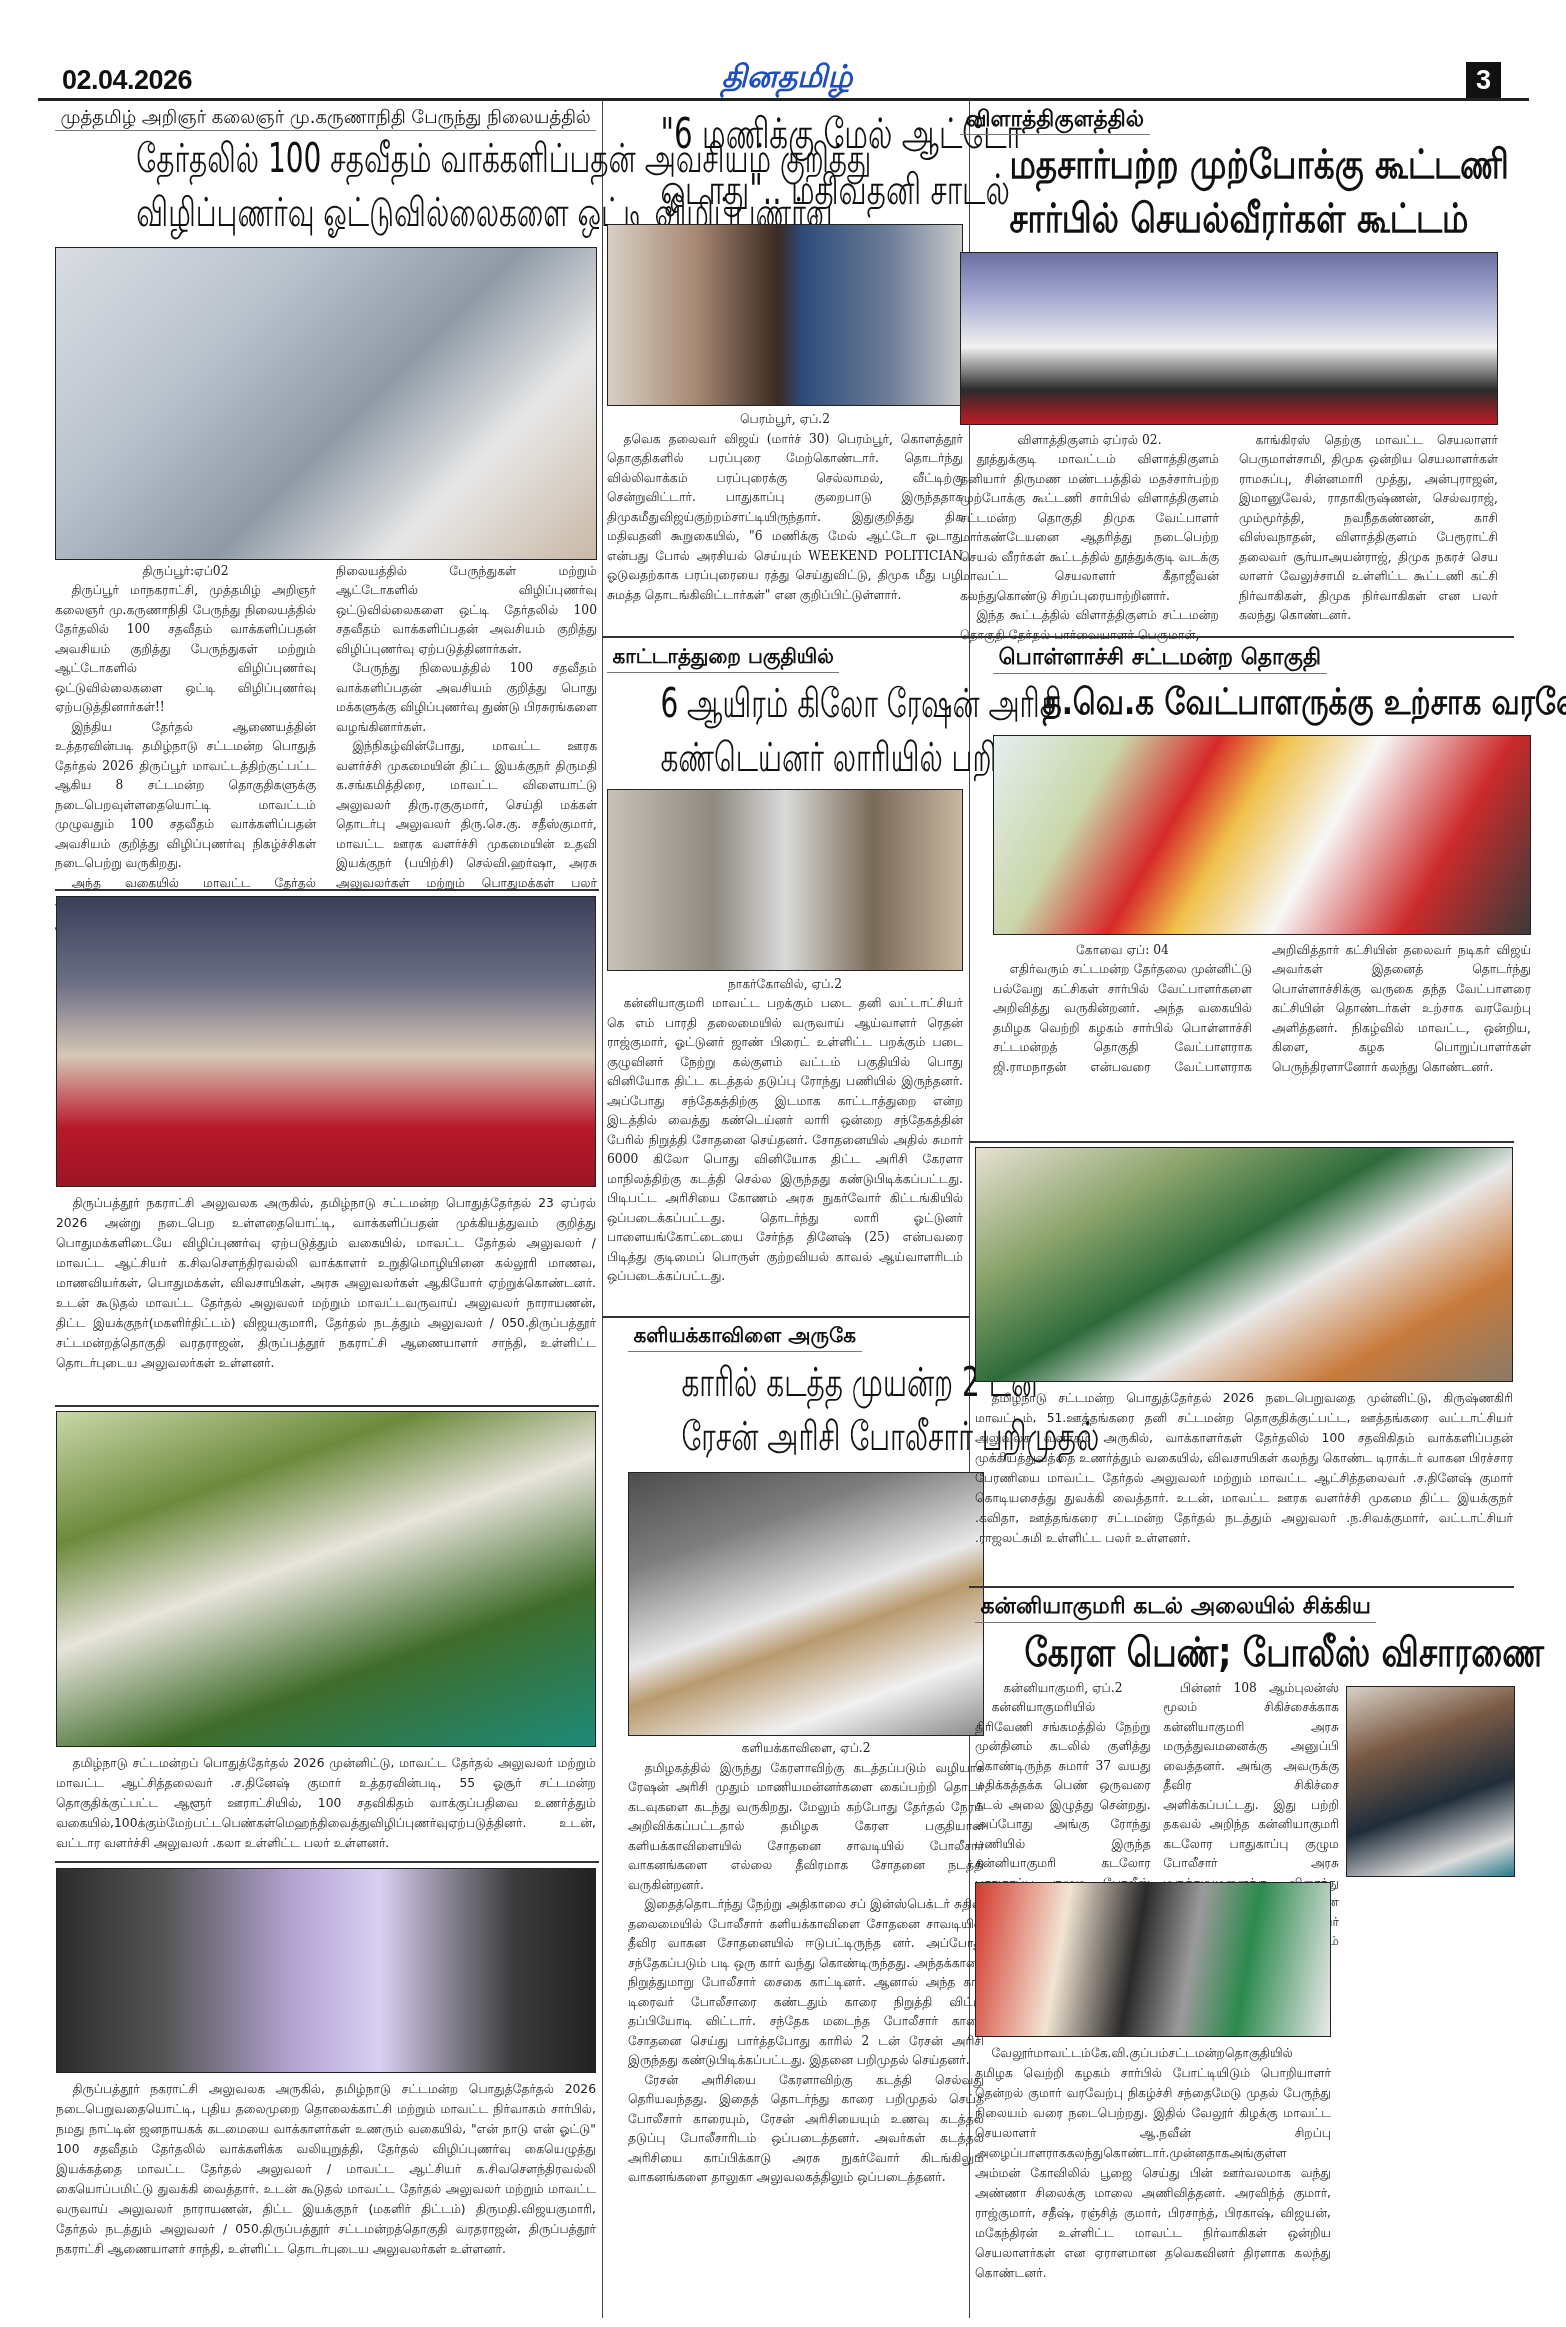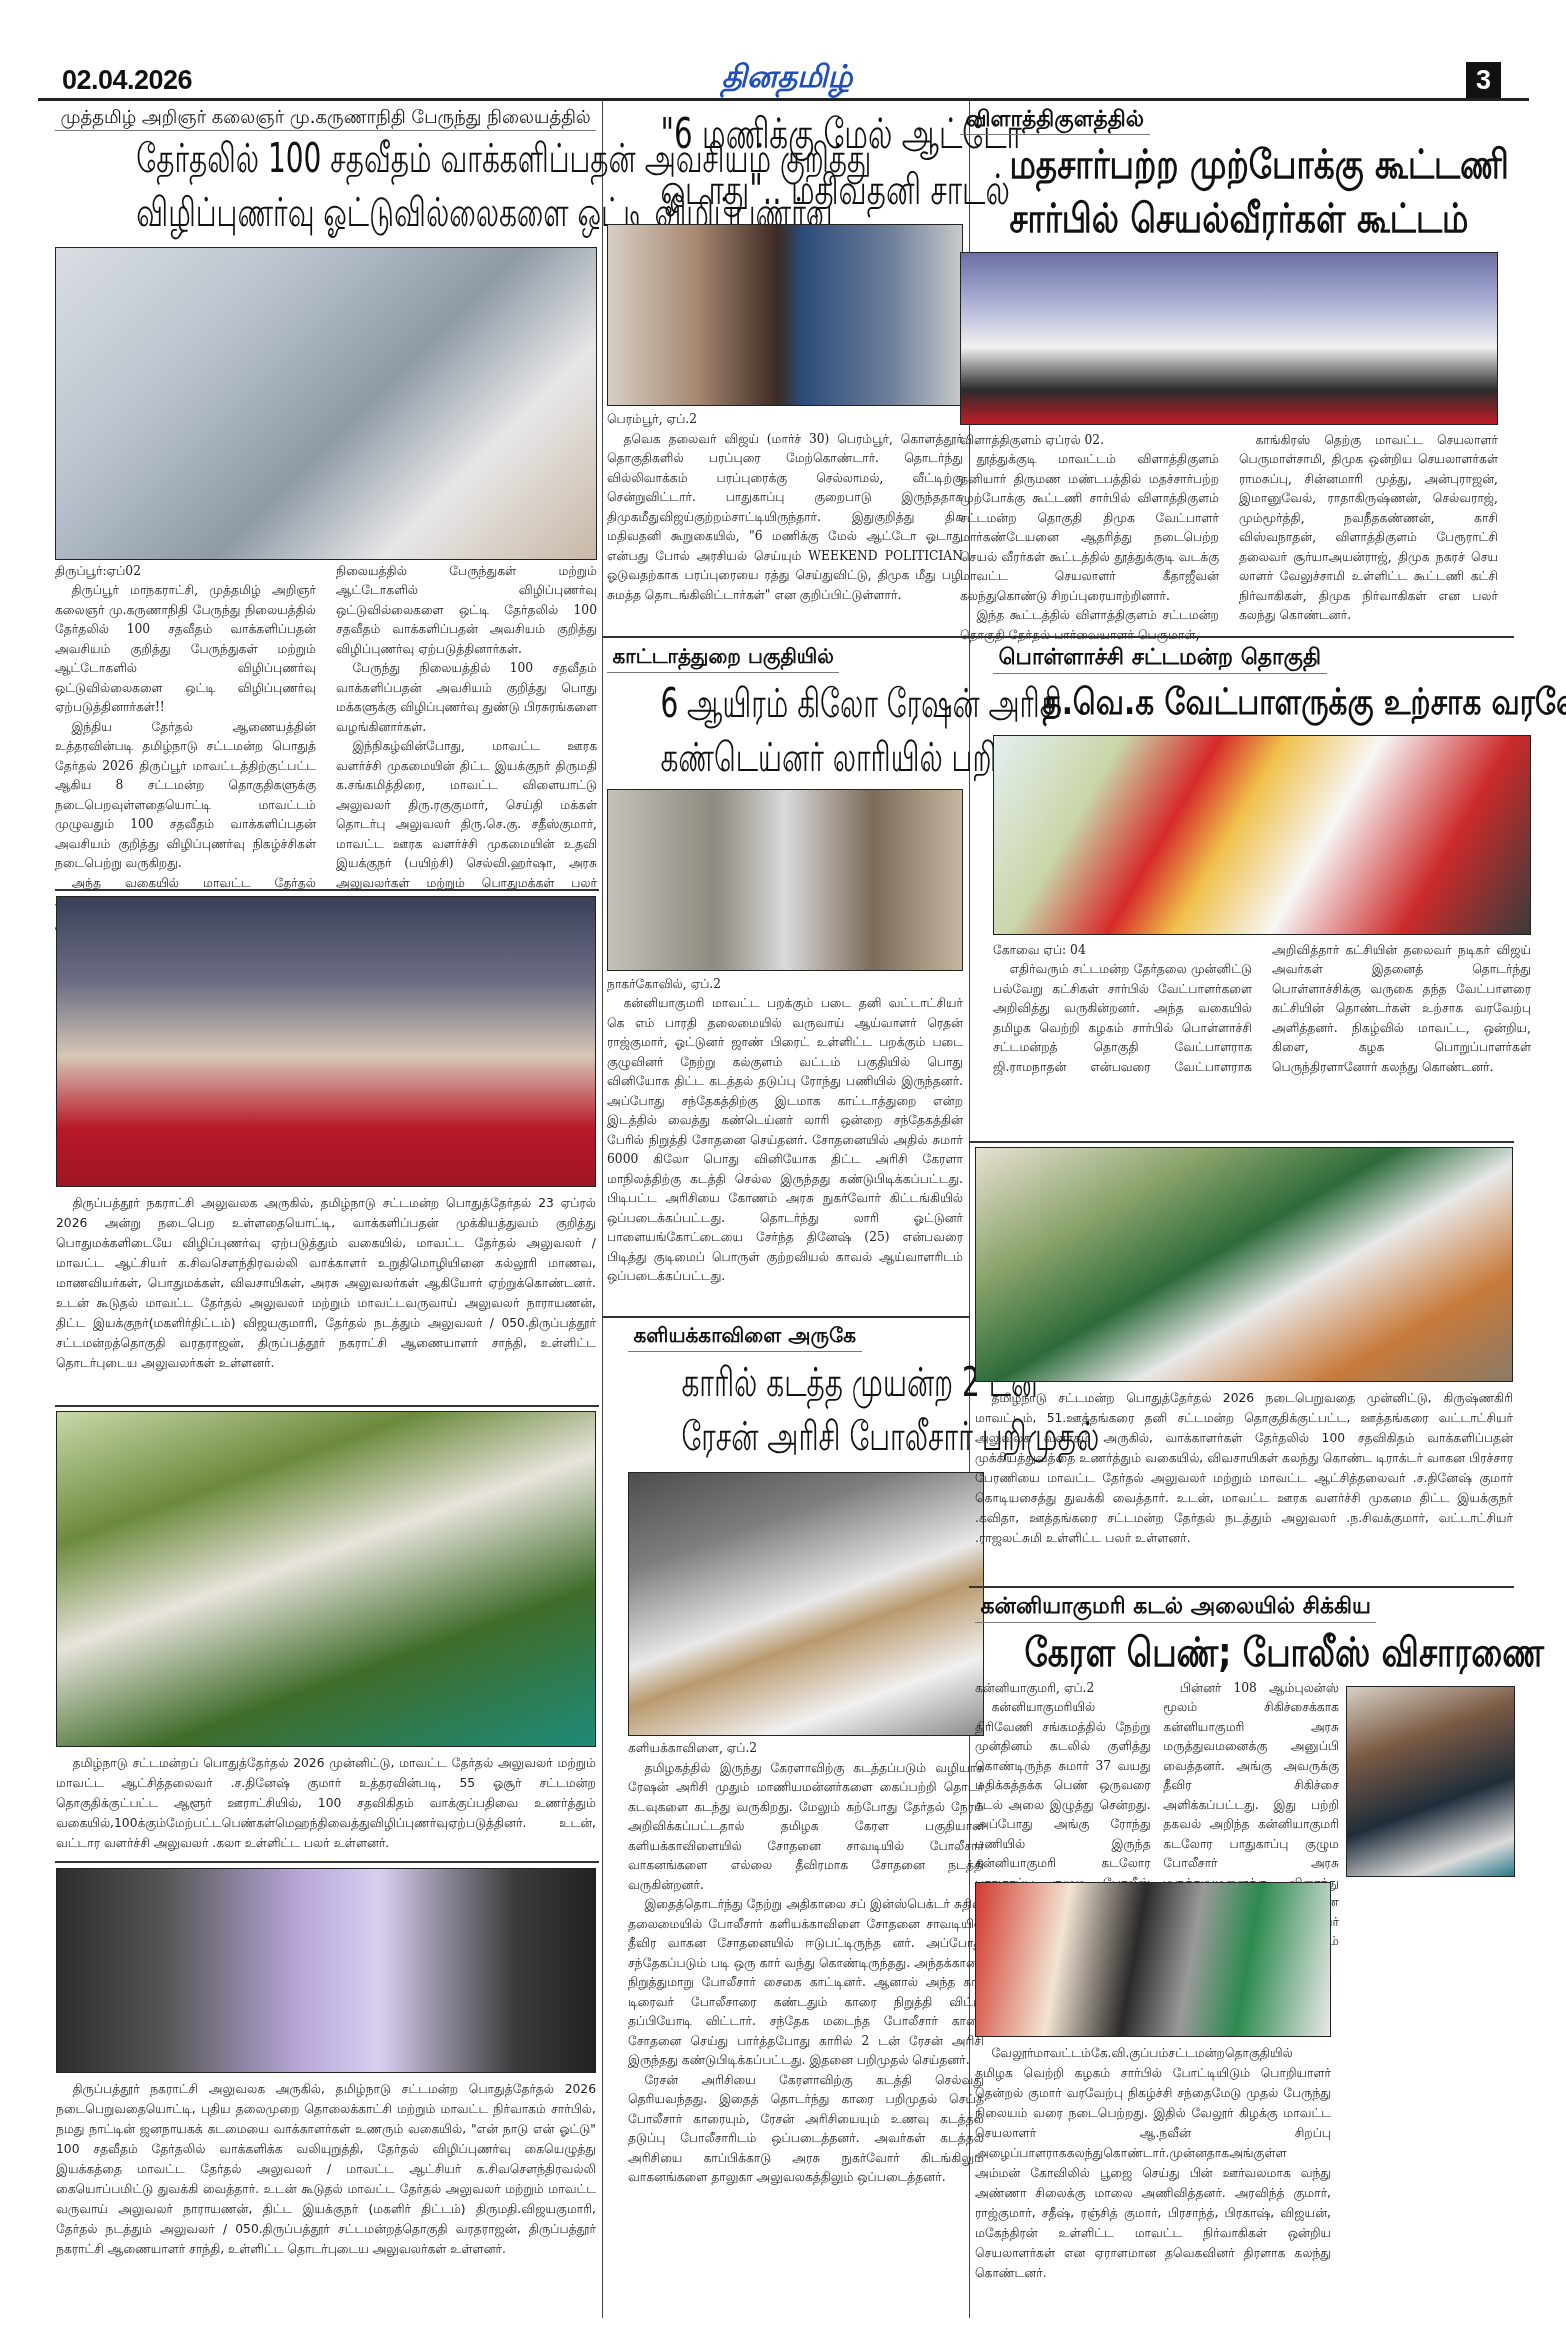--- a/index.html
+++ b/index.html
@@ -11,21 +11,21 @@
   .topline{left:38px;top:98px;width:1491px;height:2.7px;background:#222;}
   .vline{width:0.9px;background:#444;}
   .hline{height:1.8px;background:#333;}
   .kicker{text-align:left;font-size:20px;color:#111;}
   .kicker span{border-bottom:1.8px solid #777;padding:0 5.5px 3.6px;}
   .head-cond{text-align:center;font-family:"DejaVu Sans",sans-serif;font-size:36px;line-height:1.35;transform:scaleX(0.7);transform-origin:center top;white-space:nowrap;}
   .head-bold{text-align:center;font-family:"DejaVu Sans",sans-serif;font-weight:bold;font-size:35px;line-height:1.35;transform:scaleX(0.82);transform-origin:center top;white-space:nowrap;}
   .photo{border:1.8px solid #222;box-sizing:border-box;overflow:hidden;}
   .body{font-family:"DejaVu Serif",serif;font-size:12.3px;line-height:19.5px;text-align:justify;color:#222;}
   .body p{margin:0;text-indent:16.4px;}
-  .dateline{text-align:left;text-indent:0 !important;}
+  .dateline{text-align:center;text-indent:0 !important;}
   .sans{font-family:"DejaVu Sans",sans-serif;}
   .cols2{column-count:2;column-gap:20px;}
 </style>
 </head>
 <body>
 
 <div class="abs date">02.04.2026</div>
 <div class="abs mast">தினதமிழ்</div>
 <div class="abs pageno">3</div>
 <div class="abs topline"></div>

